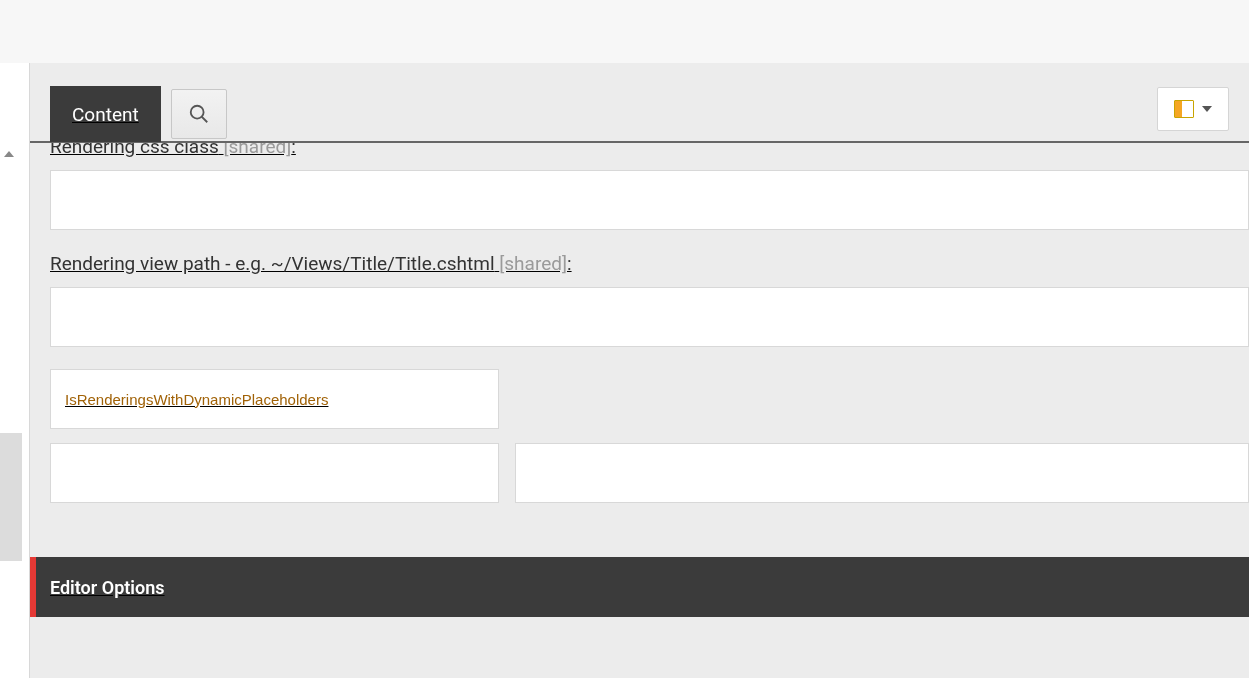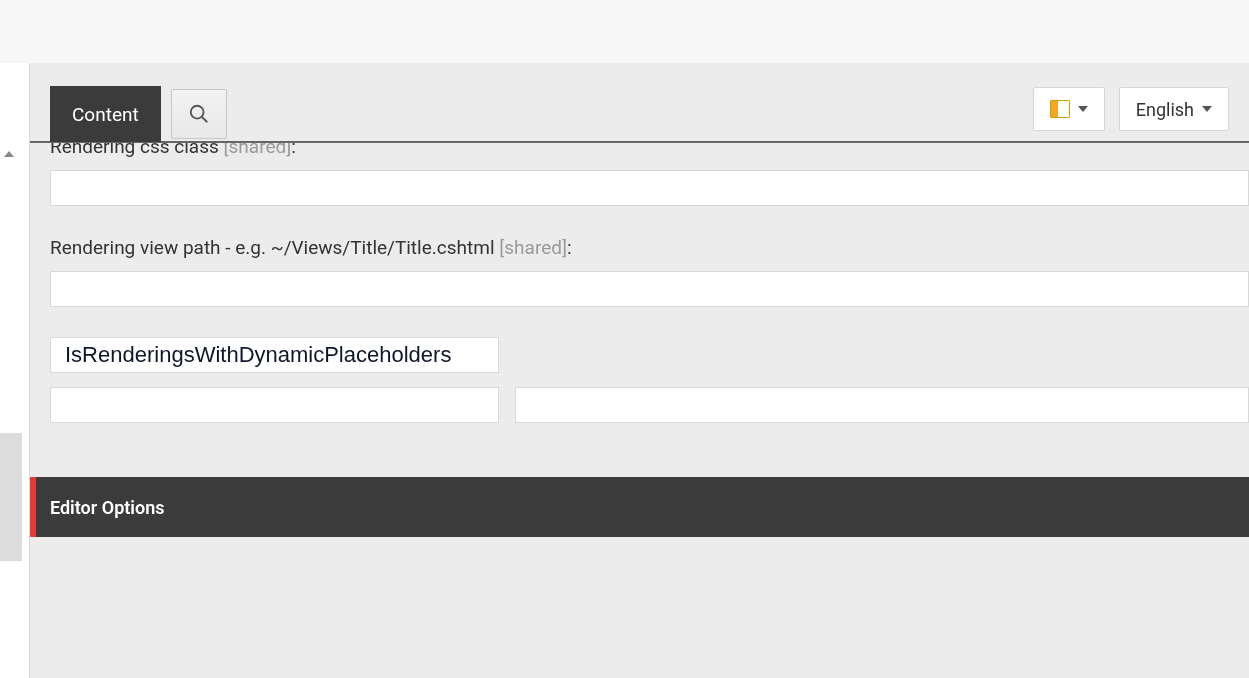--- a/index.html
+++ b/index.html
@@ -24,21 +24,21 @@
       cursor: pointer;
     }
     
     .sidebar-selected-bar {
       position: absolute;
       left: 0; top: 370px;
       width: 22px; height: 128px;
       background: #dcdcdc;
     }
     
-    .main { flex: 1; display: flex; flex-direction: column; background: #ececec; border-left: 1px solid #d8d8d8; }
+    .main { flex: 1; display: flex; flex-direction: column; background: #ececec; border-left: 1px solid #d8d8d8; text-decoration: underline; }
     
     .toolbar {
       height: 80px;
       background: #ececec;
       display: flex;
       align-items: center;
       padding: 0 20px 0 20px;
       border-bottom: 2px solid #666;
       position: relative;
     }
@@ -94,33 +94,33 @@
       border-top: 6px solid #555;
     }
     
     .content-area {
       flex: 1;
       overflow-y: auto;
       padding: 0 0 0 20px;
       background: #ececec;
     }
     
-    .field-group { margin-bottom: 30px; }
+    .field-group { margin-bottom: 22px; }
     .field-label { font-size: 19px; color: #333; margin-bottom: 12px; }
     .shared-tag { color: #9a9a9a; }
     .colon { color: #333; }
     
     .text-input {
       width: 100%;
-      height: 36px;
+      height: 60px;
       border: 1px solid #d8d8d8;
       background: #fff;
       padding: 0 14px;
-      font-size: 22px;
-      color: #0f172a;
+      font-size: 15px;
+      color: #a16207;
     }
     
     .props-rows { display: flex; flex-direction: column; gap: 14px; }
     .props-row { display: flex; gap: 16px; }
     .prop-key { width: 449px; flex-shrink: 0; }
     .prop-val { flex: 1; }
     
     .section-header {
       margin-top: 54px;
       margin-left: -20px; 
@@ -160,24 +160,20 @@
           <svg viewBox="0 0 24 24">
               <circle cx="10" cy="10" r="7"></circle>
               <line x1="15" y1="15" x2="21" y2="21"></line>
             </svg>
         </div>
         <div class="toolbar-right">
           <div class="tb-btn">
             <span class="version-icon"></span>
             <span class="chevron-down"></span>
           </div>
-          <div class="tb-btn">
-            <span>English</span>
-            <span class="chevron-down"></span>
-          </div>
         </div>
       </div>
 
       <div class="content-area">
 
         <div class="field-group clip-first">
           <div class="field-label">
             <span>Rendering css class</span>
             <span class="shared-tag">[shared]</span><span class="colon">:</span>
           </div>

